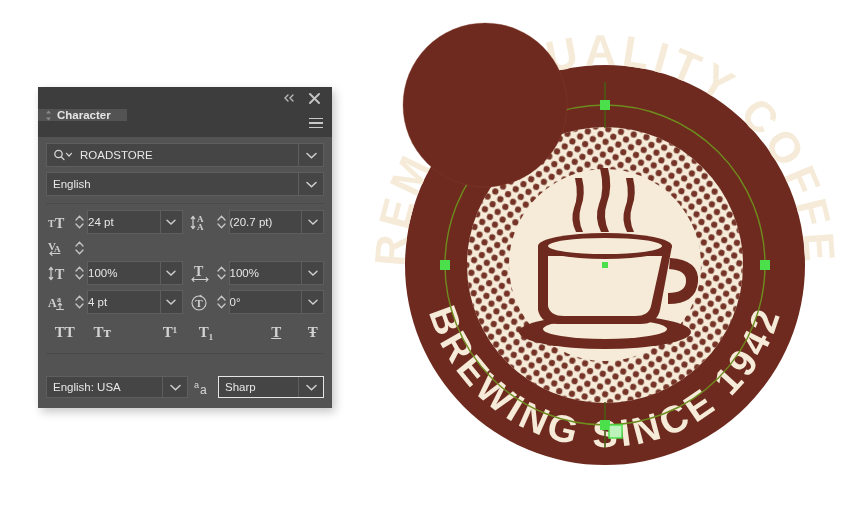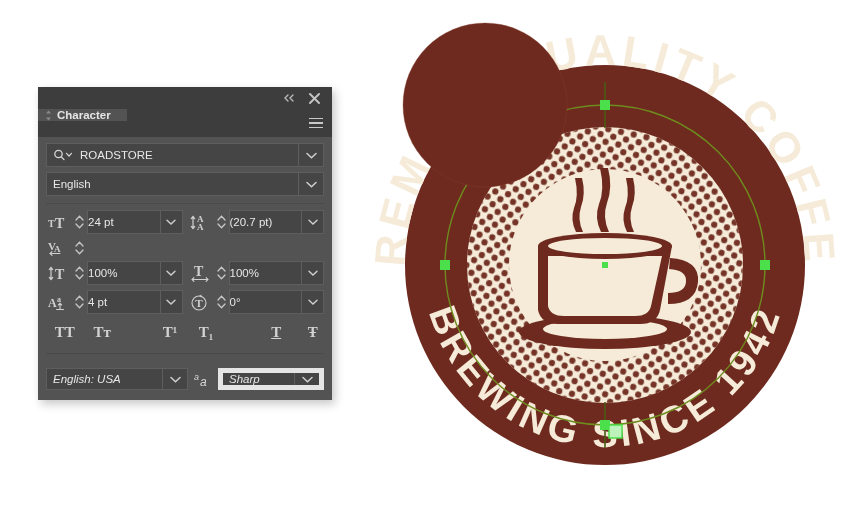--- a/index.html
+++ b/index.html
@@ -121,28 +121,28 @@
     color:#d2d2d2;
   }
   .stylebtn{
     display:flex;align-items:center;justify-content:center;
     height:24px;color:#d2d2d2;
     font-family:"Liberation Serif", serif;
     font-size:15px;font-weight:bold;
   }
 
   
-  .bottomrow{display:flex;align-items:stretch;height:22px;margin-top:14px;font-style:italic;}
+  .bottomrow{display:flex;align-items:stretch;height:22px;margin-top:22px;}
   .langfield{
     width:140px;display:flex;align-items:stretch;
     background:#454545;border:1px solid #5e5e5e;
   }
   .aafield{
     flex:1;display:flex;align-items:stretch;
-    background:#454545;border:5px solid #e5e5e5;
+    background:#454545;border:1px solid #e5e5e5;
   }
   .aaicon{
     width:30px;min-width:30px;display:flex;align-items:flex-end;
     justify-content:center;color:#d8d8d8;padding-bottom:2px;
   }
 
   
   #badge-artwork{
     position:absolute;
     left:360px; top:0;

